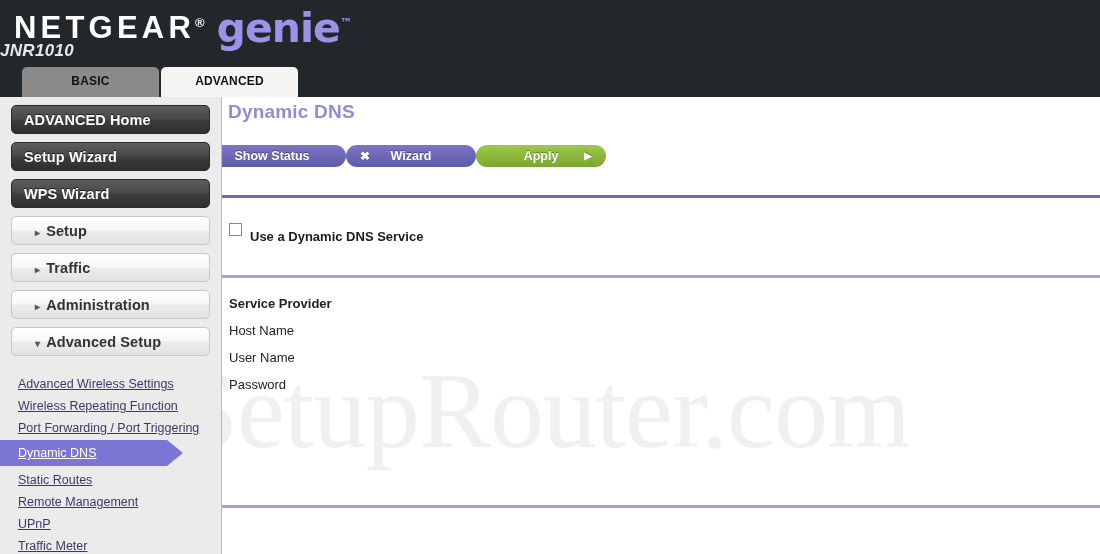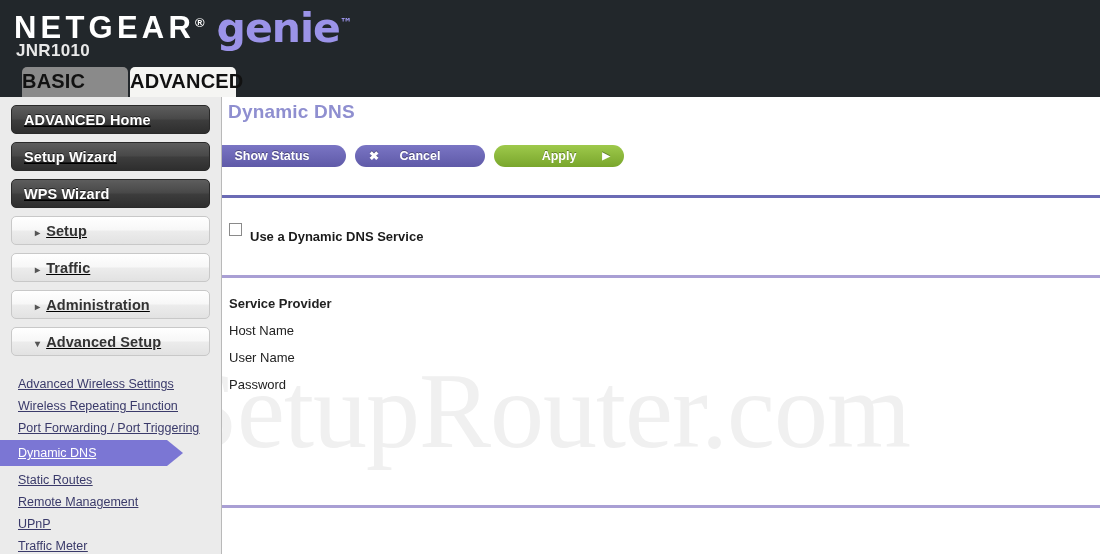--- a/index.html
+++ b/index.html
@@ -26,29 +26,29 @@
     font-family: "Liberation Sans", sans-serif;
   }
   .reg { font-size: 13px; vertical-align: super; letter-spacing: 0; }
   .genie {
     color: #9b93e8; font-size: 41px; font-weight: bold;
     line-height: 38px; margin-left: 12px; letter-spacing: -1px;
     font-family: "DejaVu Sans", sans-serif;
   }
   .tm { font-size: 12px; vertical-align: super; letter-spacing: 0; font-weight: bold; }
   .model {
-    position: absolute; left: 16px; top: 41px;
-    color: #e8e8e8; font-size: 17px; font-weight: bold; letter-spacing: 0.3px;
+    position: absolute; left: 0; top: 41px;
+    color: #e8e8e8; font-size: 17px; font-weight: bold; letter-spacing: 0.3px; font-style: italic;
   }
 
   
   .tabs { position: absolute; left: 22px; top: 67px; display: flex; }
   .tab {
-    width: 106px; height: 30px; line-height: 29px; text-align: left;
-    font-size: 20px; font-weight: bold; color: #111;
+    width: 137px; height: 30px; line-height: 29px; text-align: center;
+    font-size: 12px; font-weight: bold; color: #111;
     border-radius: 5px 5px 0 0; cursor: pointer; letter-spacing: 0.2px;
   }
   .tab.inactive { background: #8a8a8a; color: #111; }
   .tab.active { background: #f5f5f3; color: #111; margin-left: 2px; }
 
   
   .sidebar {
     position: absolute; left: 0; top: 97px; width: 222px; height: 457px;
     background: #ebebeb; border-right: 1px solid #b9b9b9;
     padding-top: 8px;
@@ -90,21 +90,21 @@
 
   
   .main {
     position: absolute; left: 222px; top: 97px; width: 878px; height: 457px;
     background: #ffffff;
   }
   .page-title {
     position: absolute; left: 6px; top: 4px;
     font-size: 19px; color: #8f8fd0; font-weight: bold; letter-spacing: 0.2px;
   }
-  .actionbar { position: absolute; right: 24px; top: 26px; display: flex; gap: 9px; }
+  .actionbar { position: absolute; right: 24px; top: 26px; display: flex; gap: 0; }
   .btn {
     height: 22px; line-height: 22px; border-radius: 11px; color: #ffffff;
     font-size: 12.5px; font-weight: bold; text-align: center; cursor: pointer;
     position: relative; text-shadow: 0 -1px 0 rgba(0,0,0,.35);
   }
   .btn.purple { width: 148px; background: linear-gradient(to bottom,#7a75c4,#5f5aa8); }
   .btn.cancel { width: 130px; background: linear-gradient(to bottom,#7a75c4,#5f5aa8); }
   .btn.green  { width: 130px; background: linear-gradient(to bottom,#9ec94b,#79a62c); }
   .btn .lx { position: absolute; left: 14px; top: 0; font-size: 12px; }
   .btn .ar { position: absolute; right: 14px; top: 0; font-size: 10px; }
@@ -130,21 +130,21 @@
     position: absolute; left: 178px; top: 352px;
     font-family: "Liberation Serif", serif; font-size: 108px;
     color: #f0f0f0; white-space: nowrap; pointer-events: none;
     letter-spacing: -1px; z-index: 0;
   }
   .sidebar, .main > *:not(.watermark) { position: relative; }
   .main { overflow: hidden; }
   .main .watermark { position: absolute; left: -44px; top: 252px; z-index: 0; }
   .main > .page-title, .main > .actionbar, .main > .rule,
   .main > .checkrow, .main > .formfields { z-index: 2; }
-  .sidebar { z-index: 3; text-decoration: underline; }
+  .sidebar { z-index: 3; }
   .sidewm {
     position: absolute; left: 134px; top: 252px; z-index: 0;
     font-family: "Liberation Serif", serif; font-size: 108px;
     color: #e0e0e0; pointer-events: none;
   }
 </style>
 </head>
 <body>
 
 <div class="app">
@@ -203,21 +203,21 @@
     <div class="watermark">SetupRouter.com</div>
 
     <div class="page-title">Dynamic DNS</div>
 
     <div class="actionbar">
       <div class="btn purple">
         <span>Show Status</span>
       </div>
       <div class="btn cancel">
         <span class="lx">✖</span>
-        <span>Cancel</span>
+        <span>Wizard</span>
       </div>
       <div class="btn green">
         <span>Apply</span>
         <span class="ar">▶</span>
       </div>
     </div>
 
     <div class="rule dark"></div>
 
     <div class="checkrow">

